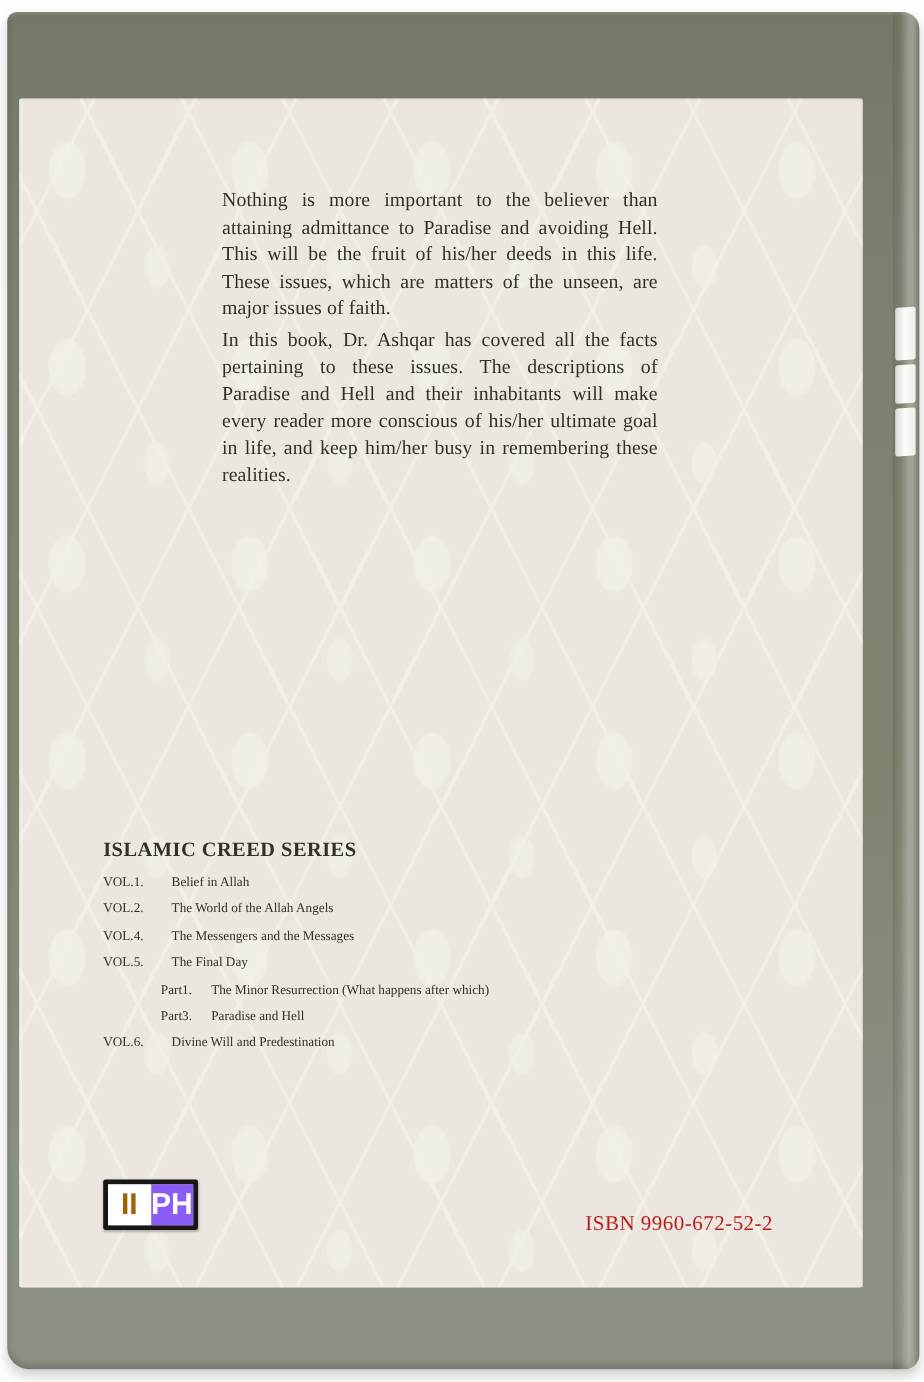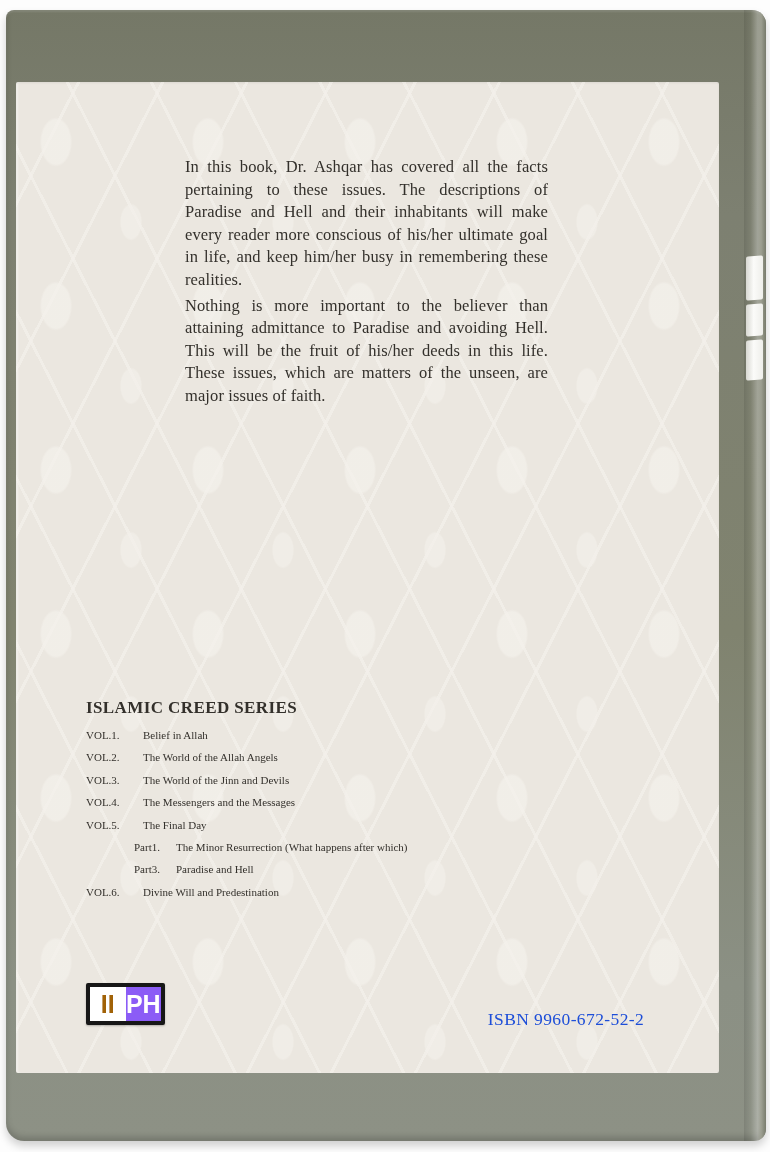--- a/index.html
+++ b/index.html
@@ -138,57 +138,53 @@
   .logo .half.right { background: #8b5cf6; color: #ffffff; }
   
   .isbn {
     position: absolute;
     left: 420px;
     top: 927px;
     width: 260px;
     text-align: center;
     font-size: 17.5px;
     letter-spacing: 0.4px;
-    color: #1d4ed8;
+    color: #b91c1c;
   }
 </style>
 </head>
 <body>
 
 <div id="stage">
 
   <div class="board">
     <div class="board-right-highlight"></div>
     <div class="spine-label seg1"></div>
     <div class="spine-label seg2"></div>
     <div class="spine-label seg3"></div>
 
     <div class="paper">
       <div class="paper-pattern"></div>
 
       <div class="blurb">
+        <p>Nothing is more important to the believer than attaining admittance to Paradise and avoiding Hell.  This will be the fruit of his/her deeds in this life.  These issues, which are matters of the unseen, are major issues of faith.</p>
         <p>In this book, Dr. Ashqar has covered all the facts pertaining to  these issues.  The descriptions of Paradise and Hell and their inhabitants will make every reader more conscious of his/her ultimate goal in life, and keep him/her busy in remembering these realities.</p>
-        <p>Nothing is more important to the believer than attaining admittance to Paradise and avoiding Hell.  This will be the fruit of his/her deeds in this life.  These issues, which are matters of the unseen, are major issues of faith.</p>
       </div>
 
       <div class="series">
         <div class="series-heading">ISLAMIC CREED SERIES</div>
         <div class="series-list">
 
         <div class="series-row">
               <span class="vol-label">VOL.1.</span>
               <span class="vol-title">Belief in Allah</span>
             </div>
             <div class="series-row">
               <span class="vol-label">VOL.2.</span>
               <span class="vol-title">The World of the Allah Angels</span>
-            </div>
-            <div class="series-row">
-              <span class="vol-label">VOL.3.</span>
-              <span class="vol-title">The World of the Jinn and Devils</span>
             </div>
             <div class="series-row">
               <span class="vol-label">VOL.4.</span>
               <span class="vol-title">The Messengers and the Messages</span>
             </div>
             <div class="series-row">
               <span class="vol-label">VOL.5.</span>
               <span class="vol-title">The Final Day</span>
             </div>
             <div class="series-row indent">

